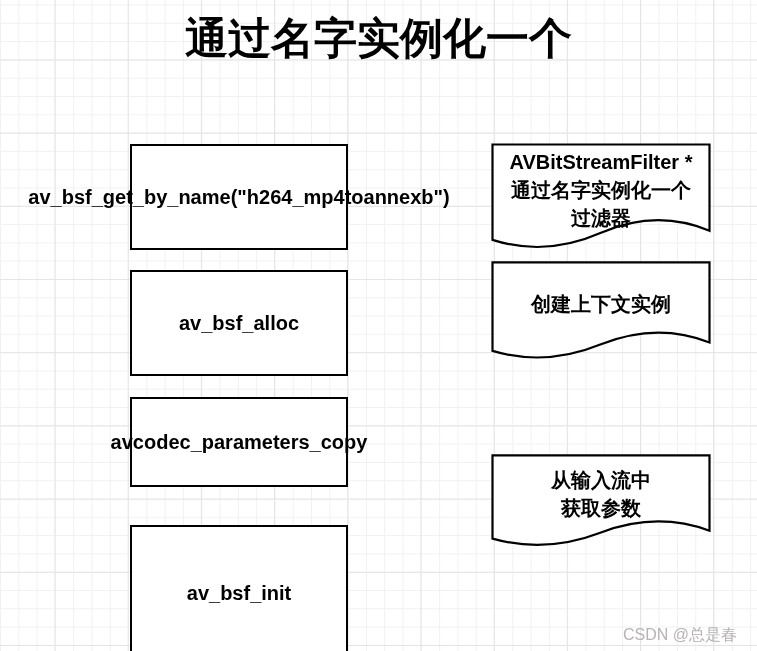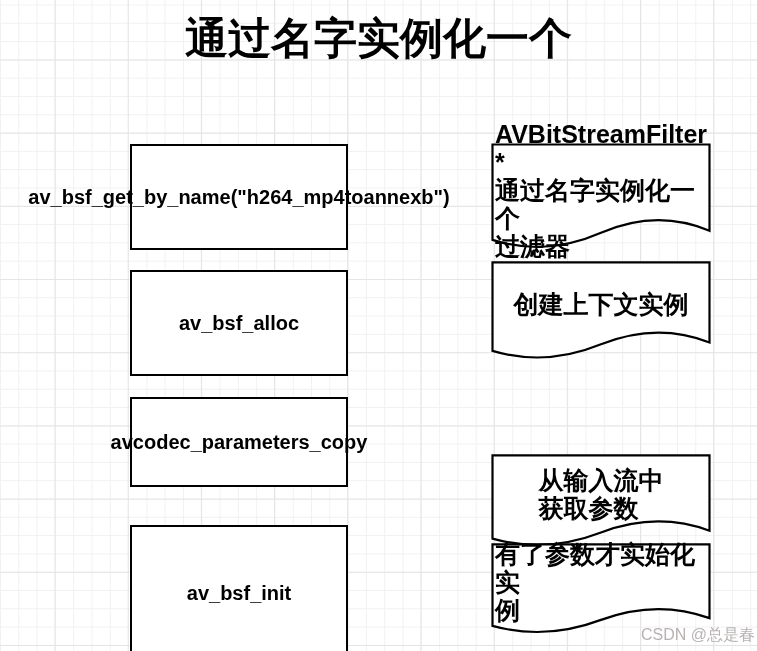--- a/index.html
+++ b/index.html
@@ -70,31 +70,31 @@
   }
   .doc .note {
     position: absolute;
     inset: 0;
     display: flex;
     flex-direction: column;
     align-items: center;
     justify-content: center;
     padding: 2px 4px 20px 4px;
     box-sizing: border-box;
-    text-align: left;
-    font-size: 25px;
+    text-align: center;
+    font-size: 20px;
     line-height: 28px;
     font-weight: bold;
     color: #000000;
     white-space: pre-line;
   }
   .watermark {
     position: absolute;
     top: 626px;
-    right: 2px;
+    right: 20px;
     font-size: 16px;
     line-height: 18px;
     color: #b8b2b2;
     z-index: 1;
   }
   
   .pbox.r1 { top: 144px; height: 106px; }
   .pbox.r2 { top: 270px; height: 106px; text-decoration: underline; }
   .pbox.r3 { top: 397px; height: 90px; }
   .pbox.r4 { top: 525px; height: 136px; }
@@ -139,23 +139,16 @@
     <svg viewBox="0 0 220 110" preserveAspectRatio="none" aria-hidden="true">
       <path d="M1.5,1.5 L218.5,1.5 L218.5,87 Q166,65 110,89 Q55,113 1.5,96 Z" fill="#ffffff" stroke="#000000" stroke-width="2.2" vector-effect="non-scaling-stroke"></path>
     </svg>
     <div class="note">从输入流中
 获取参数</div>
   </div>
 
   <div class="pbox r4">
     <div class="label">av_bsf_init</div>
   </div>
-  <div class="doc r4">
-    <svg viewBox="0 0 220 110" preserveAspectRatio="none" aria-hidden="true">
-      <path d="M1.5,1.5 L218.5,1.5 L218.5,87 Q166,65 110,89 Q55,113 1.5,96 Z" fill="#ffffff" stroke="#000000" stroke-width="2.2" vector-effect="non-scaling-stroke"></path>
-    </svg>
-    <div class="note">有了参数才实始化实
-例</div>
-  </div>
 
   <div class="watermark">CSDN @总是春</div>
 
 </div>
 
 </body></html>

